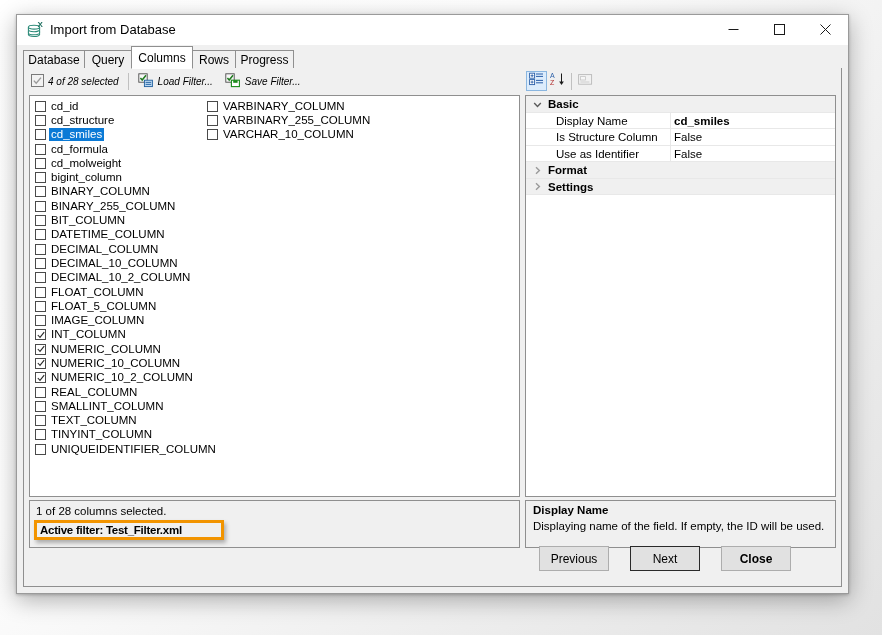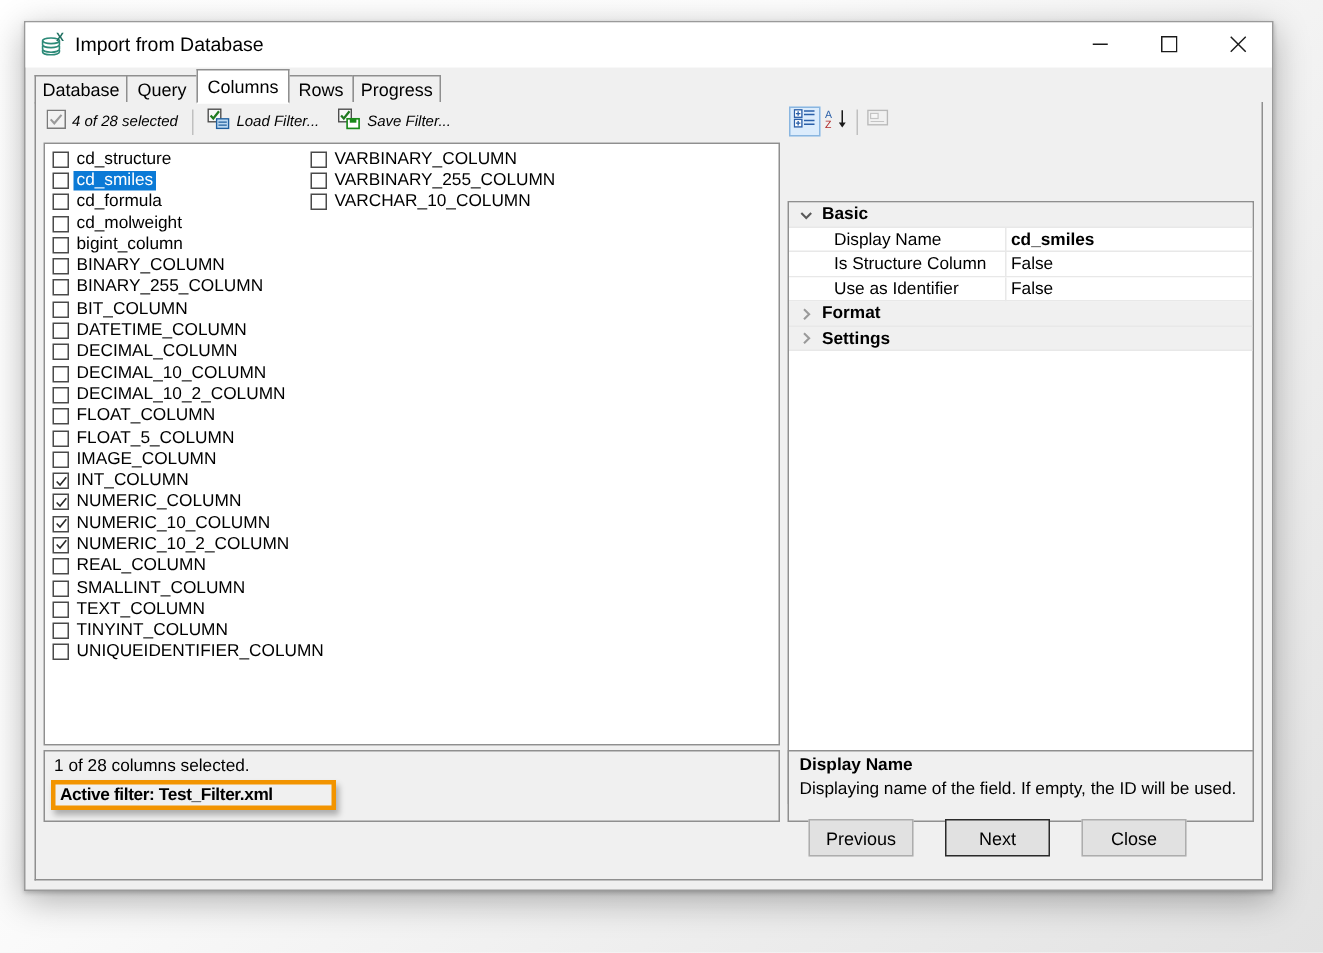--- a/index.html
+++ b/index.html
@@ -139,21 +139,20 @@
   .filter-hl span{
     font-size:11.5px;color:#000;font-weight:bold;padding-left:3px;white-space:nowrap;
     letter-spacing:-0.25px;
   }
 
   
   .propgrid{
     position:absolute;left:501px;top:27px;right:5px;height:402px;
     background:#ffffff;border:1px solid #8f8f8f;box-sizing:border-box;
     overflow:hidden;
-    margin-top:39px;
   }
   .pgrow{
     position:relative;height:16.5px;display:flex;align-items:center;
     cursor:default;box-sizing:border-box;
   }
   .pgrow.cat{background:#f0f0f0;}
   .pgrow.prop{background:#ffffff;}
   .pg-exp{width:22px;display:flex;align-items:center;justify-content:center;flex:none;}
   .pg-cat-name{font-size:11.5px;font-weight:bold;color:#000;}
   .pg-name{
@@ -178,21 +177,21 @@
   
   .btnbar{position:absolute;left:1px;right:1px;bottom:1px;height:52px;}
   .dbtn{
     position:absolute;top:13px;width:70px;height:25px;
     background:#e1e1e1;border:1px solid #adadad;box-sizing:border-box;
     font-size:12px;color:#000;
     display:flex;align-items:center;justify-content:center;
     cursor:default;
   }
   .dbtn.default{border:1px solid #2a2a2a;}
-  .b-prev{right:231px;} .b-next{right:140px;} .b-close{right:49px;}
+  .b-prev{right:231px;} .b-next{right:140px;} .b-close{right:49px;font-weight:bold;}
 </style>
 </head>
 <body>
 
 <div class="desktop">
 
   <div class="window">
 
     <div class="titlebar">
       <span class="title-icon">
@@ -306,20 +305,24 @@
               <rect x="2.4" y="3.6" width="5" height="3.4" fill="#ffffff" stroke="#8a8a8a" stroke-width="0.8"></rect>
               <line x1="2.4" y1="9" x2="11.4" y2="9" stroke="#8a8a8a" stroke-width="0.8"></line>
             </svg>
           </span>
         </div>
       </div>
 
       <div class="listpanel">
         <div class="colwrap">
           <div class="col col1">
+              <div class="row">
+                <span class="cbx"></span>
+                <span class="lbl">cd_id</span>
+              </div>
               <div class="row">
                 <span class="cbx"></span>
                 <span class="lbl">cd_structure</span>
               </div>
               <div class="row">
                 <span class="cbx"></span>
                 <span class="lbl sel">cd_smiles</span>
               </div>
               <div class="row">
                 <span class="cbx"></span>

